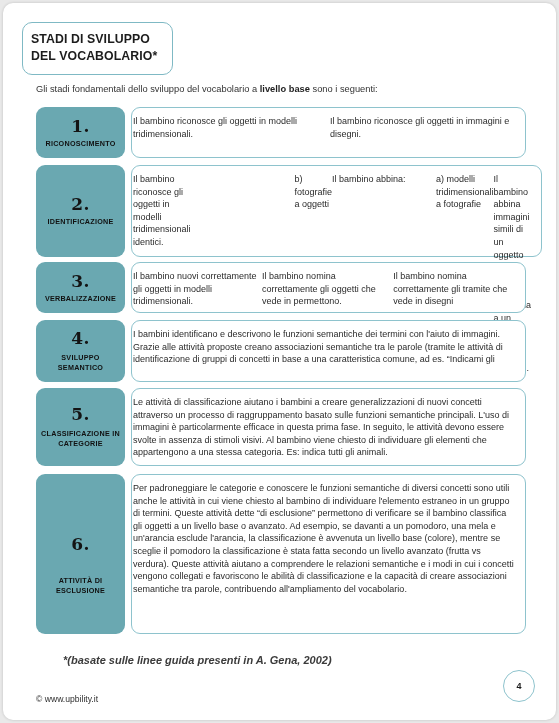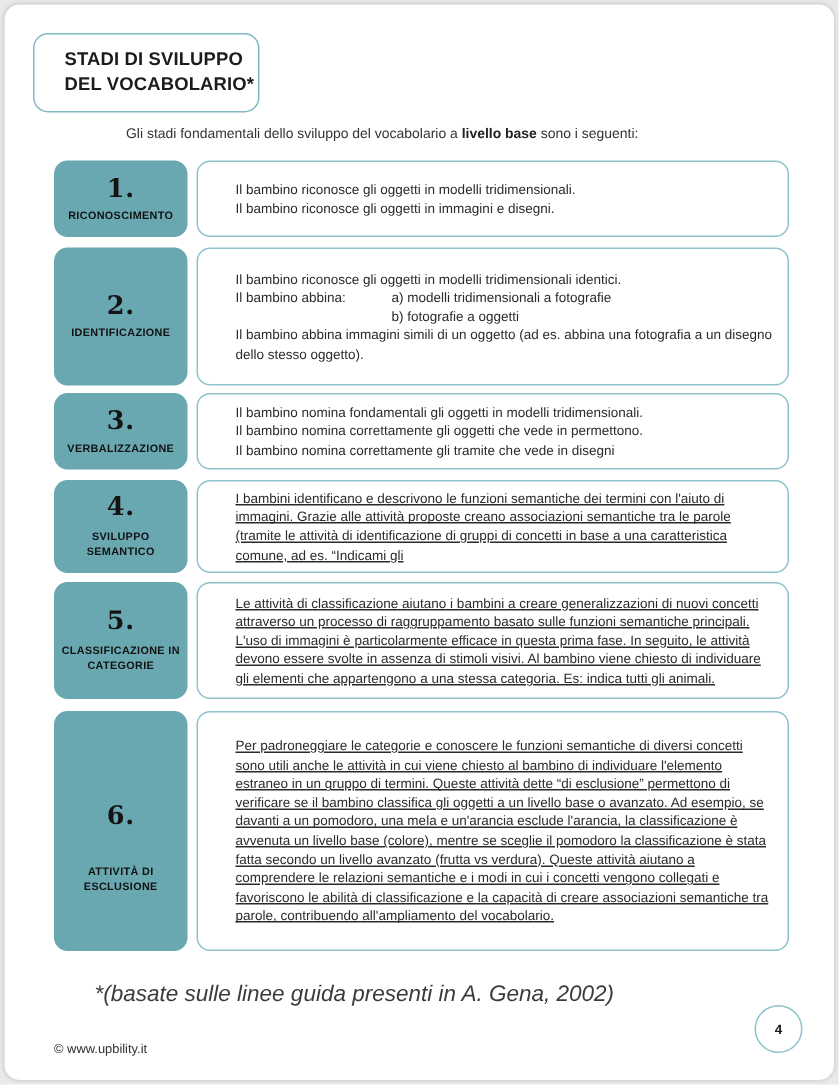--- a/index.html
+++ b/index.html
@@ -24,21 +24,21 @@
     box-shadow: 0 0 3px rgba(0,0,0,0.18);
     overflow: hidden;
   }
 
   
   .title-box {
     position: absolute;
     left: 19px;
     top: 19px;
     width: 151px;
-    padding: 8px 10px 9px 20px;
+    padding: 8px 10px 9px 8px;
     border: 1.6px solid #7fb9c4;
     border-radius: 10px;
     background: #ffffff;
     box-sizing: border-box;
   }
   .title-line {
     font-size: 12.3px;
     font-weight: bold;
     color: #1c1c1c;
     letter-spacing: 0.1px;
@@ -47,21 +47,20 @@
   }
 
   
   .intro {
     position: absolute;
     left: 33px;
     top: 80px;
     font-size: 9.3px;
     color: #333333;
     line-height: 13px;
-    margin-left: 48px;
   }
   .intro b { font-weight: bold; color: #222; }
 
   
   .row {
     position: absolute;
     left: 33px;
     width: 490px;
     display: flex;
     align-items: stretch;
@@ -100,44 +99,44 @@
   .badge-label.two-line { margin-top: 5px; }
   .badge.tall .badge-num { margin-top: 22px; }
   .badge.tall .badge-label { margin-top: 22px; }
 
   .content {
     flex: 1 1 auto;
     border: 1.2px solid #8ec3cd;
     border-radius: 9px;
     background: #ffffff;
     box-sizing: border-box;
-    padding: 7px 10px 7px 25px;
-    display: flex;
-    flex-direction: column;
+    padding: 7px 10px 7px 1px;
+    display: flex;
+    flex-direction: row;
     justify-content: center;
   }
   .content p {
     margin: 0;
     font-size: 9.0px;
     color: #2b2b2b;
     line-height: 12.6px;
   }
-  .content p.just { text-align: left; text-decoration: underline; }
+  .content p.just { text-align: left; }
   .abbina-row { display: flex; }
   .abbina-row .lbl { width: 104px; flex: 0 0 104px; }
 
   
   .footnote {
     position: absolute;
     left: 60px;
     top: 651px;
-    font-size: 15px;
+    font-size: 11px;
     font-style: italic;
     color: #3b3b3b;
-    font-weight: normal;
+    font-weight: bold;
   }
   .copyright {
     position: absolute;
     left: 33px;
     top: 691px;
     font-size: 8.6px;
     color: #2f2f2f;
   }
   .page-num {
     position: absolute;
@@ -180,38 +179,38 @@
   </div>
 
   <div class="row" style="top:162px; height:92px;">
     <div class="badge">
       <div class="badge-num">2.</div>
       <div class="badge-label">IDENTIFICAZIONE</div>
     </div>
     <div class="content">
       <p>Il bambino riconosce gli oggetti in modelli tridimensionali identici.</p>
       <p class="abbina-row">
+          <span class="lbl"></span>
+          <span>b) fotografie a oggetti</span>
+        </p>
+      <p class="abbina-row">
           <span class="lbl">Il bambino abbina:</span>
           <span>a) modelli tridimensionali a fotografie</span>
         </p>
-      <p class="abbina-row">
-          <span class="lbl"></span>
-          <span>b) fotografie a oggetti</span>
-        </p>
       <p>Il bambino abbina immagini simili di un oggetto (ad es. abbina una fotografia a un disegno dello stesso oggetto).</p>
     </div>
   </div>
 
   <div class="row" style="top:259px; height:51px;">
     <div class="badge">
       <div class="badge-num">3.</div>
       <div class="badge-label">VERBALIZZAZIONE</div>
     </div>
     <div class="content">
-      <p>Il bambino nomina fondamentali gli oggetti in modelli tridimensionali.</p>
+      <p>Il bambino nuovi correttamente gli oggetti in modelli tridimensionali.</p>
       <p>Il bambino nomina correttamente gli oggetti che vede in permettono.</p>
       <p>Il bambino nomina correttamente gli tramite che vede in disegni</p>
     </div>
   </div>
 
   <div class="row" style="top:317px; height:62px;">
     <div class="badge">
       <div class="badge-num">4.</div>
       <div class="badge-label two-line">SVILUPPO SEMANTICO</div>
     </div>

